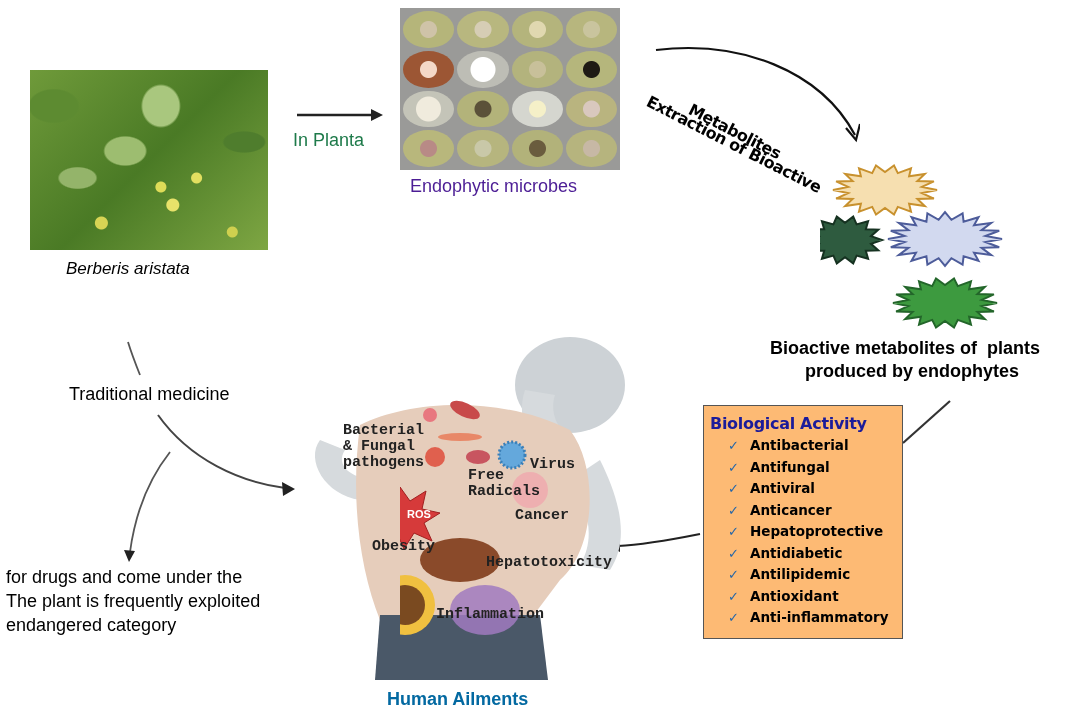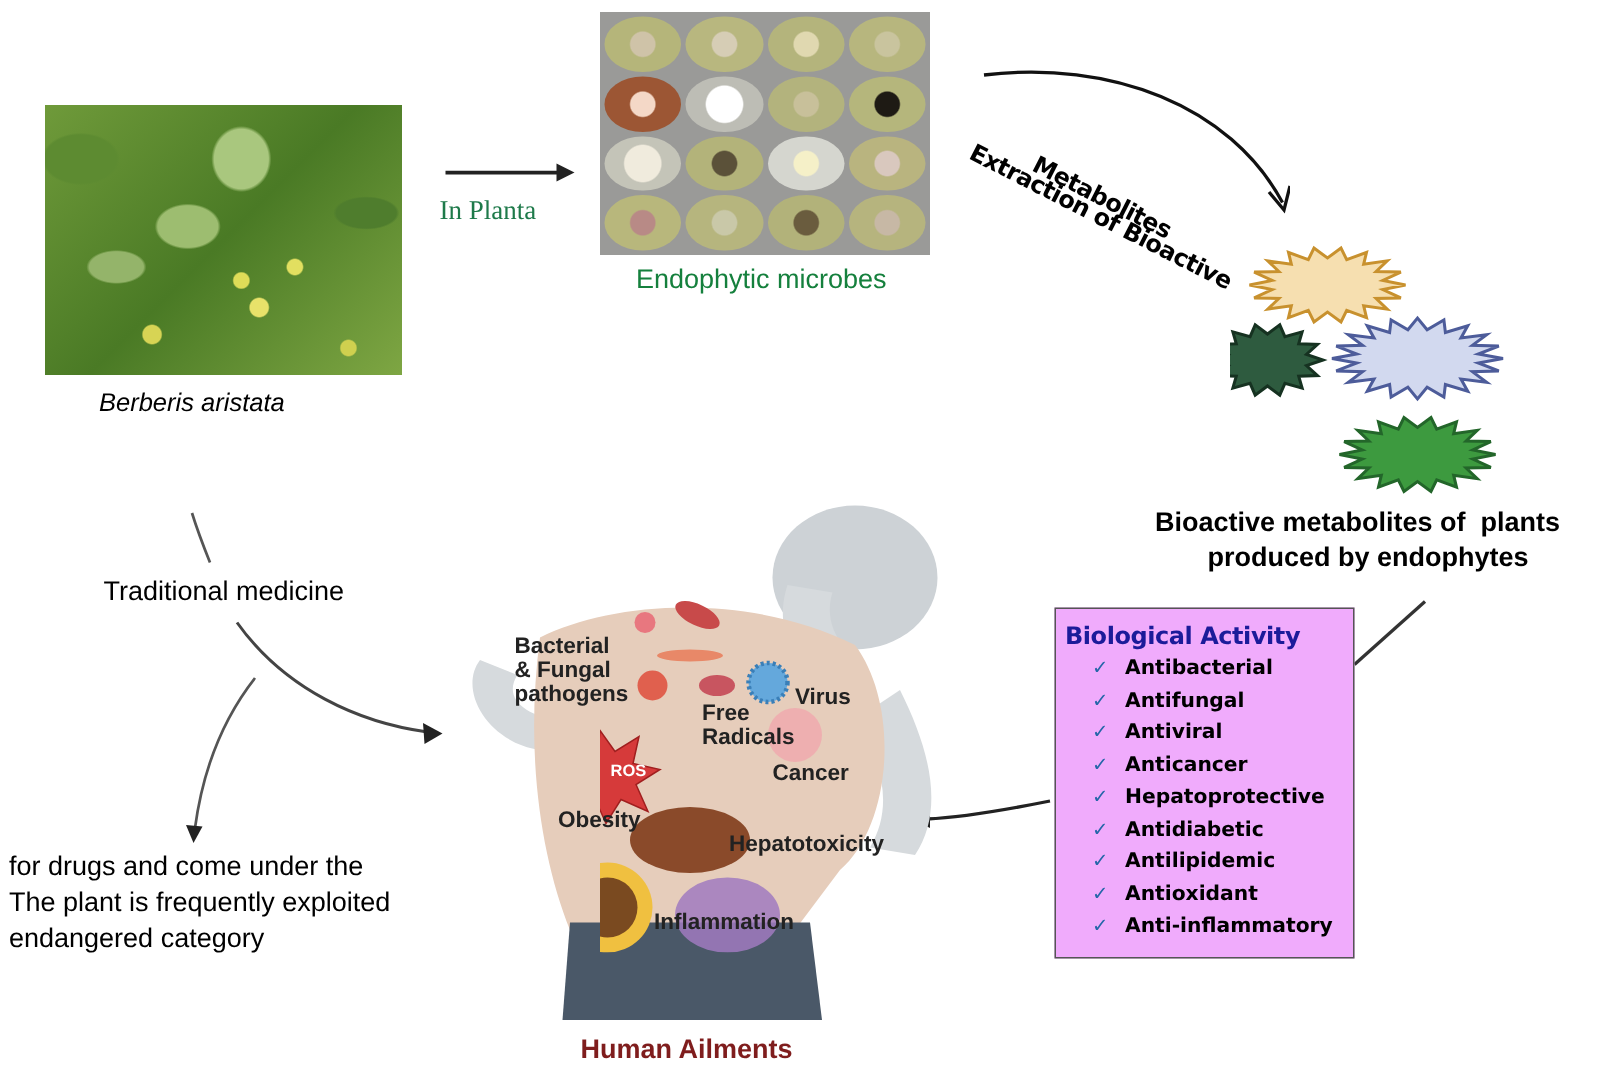--- a/index.html
+++ b/index.html
@@ -14,58 +14,58 @@
       radial-gradient(ellipse at 55% 20%, #a9c77e 0 18px, transparent 20px),
       radial-gradient(ellipse at 40% 45%, #9dbd70 0 20px, transparent 22px),
       radial-gradient(ellipse at 20% 60%, #94b46a 0 18px, transparent 20px),
       radial-gradient(ellipse at 90% 40%, #4f7d2d 0 20px, transparent 22px),
       radial-gradient(ellipse at 10% 20%, #5d8b31 0 24px, transparent 26px),
       linear-gradient(135deg, #6f9a3a, #4a7a25 50%, #7ea643); }
   .plate-grid { left: 400px; top: 8px; width: 220px; height: 162px; background: #9a9a98; display: grid; grid-template-columns: repeat(4, 1fr); grid-template-rows: repeat(4, 1fr); gap: 3px; padding: 3px; box-sizing: border-box; }
   .plate { border-radius: 50%; position: relative; }
   .plate::after { content: ""; position: absolute; left: 50%; top: 50%; transform: translate(-50%,-50%); border-radius: 50%; }
   .label { color: #000; }
-  .bio-box { left: 703px; top: 405px; width: 200px; height: 234px; border: 1.5px solid #555; box-sizing: border-box; background: #f0abfc; padding: 8px 6px 0 6px; }
+  .bio-box { left: 703px; top: 405px; width: 200px; height: 234px; border: 1.5px solid #555; box-sizing: border-box; background: #fdba74; padding: 8px 6px 0 6px; }
   .bio-title { color: #1b1b9a; font-weight: bold; font-size: 16px; font-family: "DejaVu Sans", sans-serif; letter-spacing: -0.3px; }
   .bio-list { list-style: none; margin: 2px 0 0 0; padding: 0 0 0 18px; }
   .bio-list li { font-family: "DejaVu Sans", sans-serif; font-weight: bold; font-size: 13.5px; line-height: 21.5px; display: flex; align-items: center; }
   .check { color: #2466a8; font-size: 13px; width: 22px; font-weight: normal; }
-  .ailment-label { font-family: Liberation Sans, sans-serif; font-size: 15px; color: #222; line-height: 16px; position: absolute; font-weight: bold; }
+  .ailment-label { font-family: Liberation Mono, monospace; font-size: 15px; color: #222; line-height: 16px; position: absolute; font-weight: bold; }
 </style>
 </head>
 <body>
 
 <div class="abs plant-photo"></div>
 <div class="abs label" style="left:66px; top:259px; font-size:17px; font-style:italic;text-align:center;">Berberis aristata</div>
 
 <svg class="abs" style="left:295px; top:105px;" width="90" height="20">
   <line x1="2" y1="10" x2="78" y2="10" stroke="#222" stroke-width="2.5"></line>
   <polygon points="88,10 76,4 76,16" fill="#222"></polygon>
 </svg>
-<div class="abs" style="left:293px; top:130px; font-size:18px; color:#1e7a4a;font-family:Liberation Serif, serif;">In Planta</div>
+<div class="abs" style="left:293px; top:130px; font-size:18px; color:#1e7a4a;">In Planta</div>
 
 <div class="abs plate-grid" id="plateGrid">
     <div class="plate" style="background: radial-gradient(circle, rgb(207, 195, 168) 0px, rgb(207, 195, 168) 8px, rgb(181, 181, 122) 9px);"></div>
     <div class="plate" style="background: radial-gradient(circle, rgb(214, 205, 181) 0px, rgb(214, 205, 181) 8px, rgb(184, 183, 127) 9px);"></div>
     <div class="plate" style="background: radial-gradient(circle, rgb(224, 216, 176) 0px, rgb(224, 216, 176) 8px, rgb(180, 180, 124) 9px);"></div>
     <div class="plate" style="background: radial-gradient(circle, rgb(201, 196, 158) 0px, rgb(201, 196, 158) 8px, rgb(183, 182, 126) 9px);"></div>
     <div class="plate" style="background: radial-gradient(circle, rgb(244, 216, 199) 0px, rgb(244, 216, 199) 8px, rgb(156, 86, 52) 9px);"></div>
     <div class="plate" style="background: radial-gradient(circle, rgb(255, 255, 255) 0px, rgb(255, 255, 255) 12px, rgb(189, 189, 181) 13px);"></div>
     <div class="plate" style="background: radial-gradient(circle, rgb(200, 192, 154) 0px, rgb(200, 192, 154) 8px, rgb(179, 179, 125) 9px);"></div>
     <div class="plate" style="background: radial-gradient(circle, rgb(30, 26, 20) 0px, rgb(30, 26, 20) 8px, rgb(181, 182, 124) 9px);"></div>
     <div class="plate" style="background: radial-gradient(circle, rgb(240, 235, 221) 0px, rgb(240, 235, 221) 12px, rgb(196, 196, 184) 13px);"></div>
     <div class="plate" style="background: radial-gradient(circle, rgb(91, 81, 57) 0px, rgb(91, 81, 57) 8px, rgb(179, 179, 122) 9px);"></div>
     <div class="plate" style="background: radial-gradient(circle, rgb(245, 240, 200) 0px, rgb(245, 240, 200) 8px, rgb(213, 214, 207) 9px);"></div>
     <div class="plate" style="background: radial-gradient(circle, rgb(217, 200, 190) 0px, rgb(217, 200, 190) 8px, rgb(185, 180, 127) 9px);"></div>
     <div class="plate" style="background: radial-gradient(circle, rgb(184, 138, 134) 0px, rgb(184, 138, 134) 8px, rgb(184, 183, 124) 9px);"></div>
     <div class="plate" style="background: radial-gradient(circle, rgb(201, 200, 168) 0px, rgb(201, 200, 168) 8px, rgb(182, 181, 126) 9px);"></div>
     <div class="plate" style="background: radial-gradient(circle, rgb(106, 92, 62) 0px, rgb(106, 92, 62) 8px, rgb(178, 178, 122) 9px);"></div>
     <div class="plate" style="background: radial-gradient(circle, rgb(199, 184, 165) 0px, rgb(199, 184, 165) 8px, rgb(182, 180, 126) 9px);"></div>
   </div>
-<div class="abs" style="left:424px; top:176px; font-size:18px; color:#15803d;">Endophytic microbes</div>
+<div class="abs" style="left:410px; top:176px; font-size:18px; color:#4c1d95;">Endophytic microbes</div>
 
 <svg class="abs" style="left:650px; top:40px;" width="210" height="120">
   <path d="M6,10 C90,0 170,30 205,95" fill="none" stroke="#111" stroke-width="2.2"></path>
   <polyline points="196,88 206,100 210,84" fill="none" stroke="#111" stroke-width="2.2"></polyline>
 </svg>
 <div class="abs" style="left:652px; top:92px; font-size:16px; font-weight:bold; font-family:'DejaVu Sans',sans-serif; transform:rotate(27deg); transform-origin:0 0; white-space:nowrap; letter-spacing:-0.5px;">Extraction of Bioactive</div>
 <div class="abs" style="left:694px; top:100px; font-size:16px; font-weight:bold; font-family:'DejaVu Sans',sans-serif; transform:rotate(27deg); transform-origin:0 0; white-space:nowrap; letter-spacing:-0.5px;">Metabolites</div>
 
 <svg class="abs" style="left:820px; top:155px;" width="220" height="180" id="starSvg">
     <polygon points="117.0,35.0 101.9,38.1 113.9,43.6 97.4,44.0 104.8,51.1 89.1,48.8 91.0,56.7 77.8,51.9 74.0,59.6 65.0,53.0 56.0,59.6 52.2,51.9 39.0,56.7 40.9,48.8 25.2,51.1 32.6,44.0 16.1,43.6 28.1,38.1 13.0,35.0 28.1,31.9 16.1,26.4 32.6,26.0 25.2,18.9 40.9,21.2 39.0,13.3 52.2,18.1 56.0,10.4 65.0,17.0 74.0,10.4 77.8,18.1 91.0,13.3 89.1,21.2 104.8,18.9 97.4,26.0 113.9,26.4 101.9,31.9" fill="#f6dfb0" stroke="#c8912e" stroke-width="2"></polygon>
@@ -181,13 +181,13 @@
 <div class="ailment-label" style="left:468px; top:468px;">
   <div>Free</div>
   <div>Radicals</div>
 </div>
 <div class="ailment-label" style="left:515px; top:508px;">Cancer</div>
 <div class="abs" style="left:407px; top:508px; font-size:11px; font-weight:bold; color:#fff;">ROS</div>
 <div class="ailment-label" style="left:372px; top:539px;">Obesity</div>
 <div class="ailment-label" style="left:486px; top:555px;">Hepatotoxicity</div>
 <div class="ailment-label" style="left:436px; top:607px;">Inflammation</div>
 
-<div class="abs" style="left:387px; top:689px; font-size:18px; font-weight:bold; color:#7f1d1d;">Human Ailments</div>
+<div class="abs" style="left:387px; top:689px; font-size:18px; font-weight:bold; color:#0369a1;">Human Ailments</div>
 
 </body></html>

